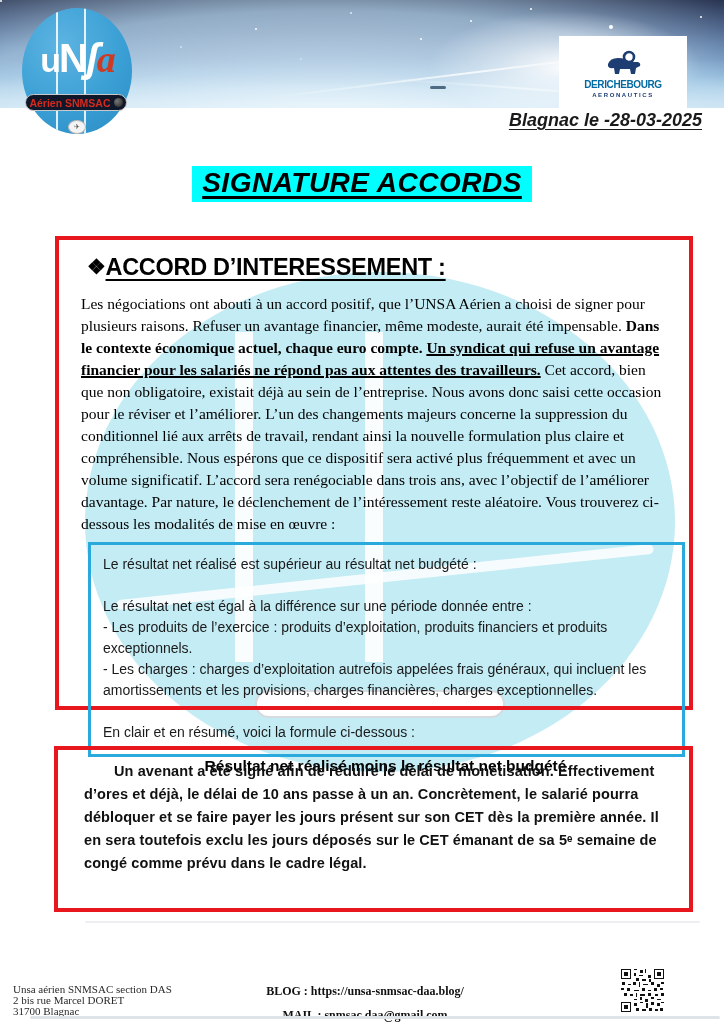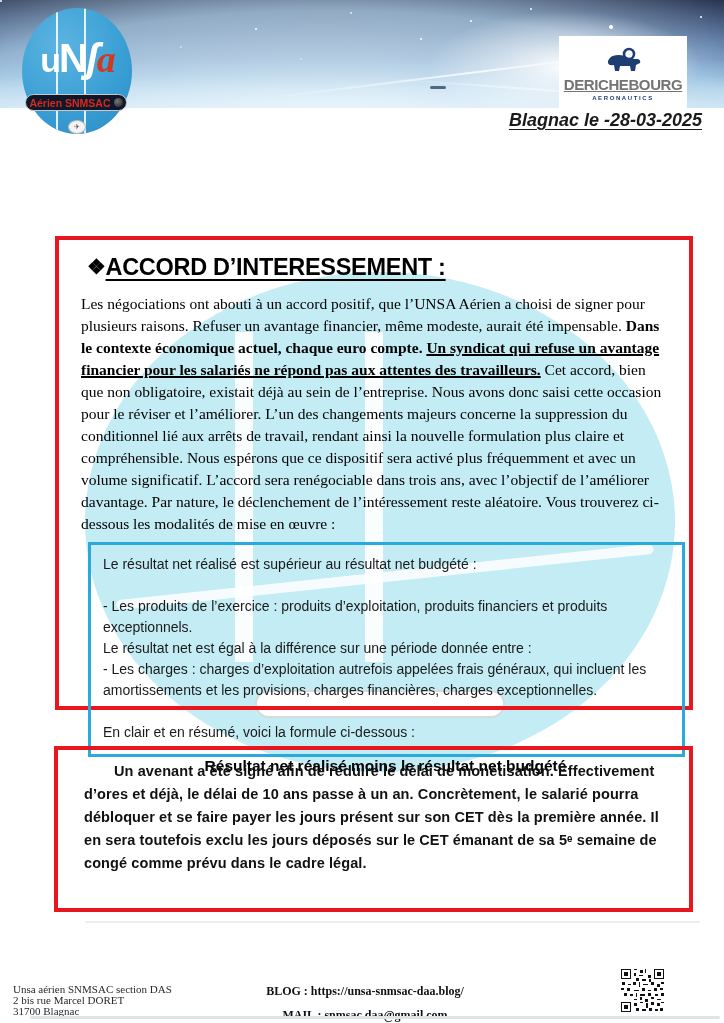--- a/index.html
+++ b/index.html
@@ -57,22 +57,22 @@
     position:absolute; left:46px; top:112px; width:18px; height:14px; background:#f4f4f4;
     border:1px solid #b9b9b9; border-radius:50%;
     display:flex; align-items:center; justify-content:center; font-size:7px; color:#555;
   }
 
   
   .deri-box {
     position:absolute; left:559px; top:36px; width:128px; height:74px; background:#ffffff;
     display:flex; flex-direction:column; align-items:center; justify-content:center; padding-top:2px;
   }
-  .deri-name { font-family:"Liberation Sans", sans-serif; font-weight:bold; font-size:15px;
-    letter-spacing:-0.4px; color:#737373; margin-top:1px;text-decoration:underline; }
+  .deri-name { font-family:"Liberation Sans", sans-serif; font-weight:bold; font-size:10px;
+    letter-spacing:-0.4px; color:#0369a1; margin-top:1px; }
   .deri-division { font-family:"Liberation Sans", sans-serif; font-weight:bold; font-size:6px;
     letter-spacing:1.6px; color:#1d3d73; margin-top:2px; }
 
   
   .date-line {
     position:absolute; right:22px; top:110px;
     font-family:"Liberation Sans", sans-serif; font-style:italic; font-weight:bold;
     font-size:18px; color:#1a1a1a; text-decoration:underline; text-underline-offset:3px;
   }
 
@@ -177,41 +177,44 @@
     <svg width="42" height="28" viewBox="0 0 42 28">
       <circle cx="27" cy="7" r="5" fill="none" stroke="#1d3d73" stroke-width="2.6"></circle>
       <path d="M6 14 Q8 8 16 8 Q24 8 27 12 L36 12 Q39 13 38 16 L34 18 L33 24 L29 24 L28 19 L18 19 L17 24 L13 24 L12 18 Q5 19 6 14 Z" fill="#1d3d73"></path>
     </svg>
     <div class="deri-name">DERICHEBOURG</div>
     <div class="deri-division">AERONAUTICS</div>
   </div>
 
   <div class="date-line">Blagnac le -28-03-2025</div>
 
+  <div class="title-wrap">
+    <span class="title-highlight">SIGNATURE ACCORDS</span>
+  </div>
 
   <div class="watermark">
     <div class="wm-circle">
       <div class="wm-bar" style="left:150px;"></div>
       <div class="wm-bar" style="left:280px;"></div>
       <div class="wm-swoosh"></div>
     </div>
     <div class="wm-banner"></div>
   </div>
 
   <div class="redbox box-interessement">
     <div class="section-heading h-interessement">
       <span class="bullet">❖</span><span class="ht">ACCORD D’INTERESSEMENT :</span>
     </div>
     <p class="intro-par"><span>Les négociations ont abouti à un accord positif, que l’UNSA Aérien a choisi de signer pour plusieurs raisons. Refuser un avantage financier, même modeste, aurait été impensable. </span><span class="b">Dans le contexte économique actuel, chaque euro compte. </span><span class="bu">Un syndicat qui refuse un avantage financier pour les salariés ne répond pas aux attentes des travailleurs.</span><span> Cet accord, bien que non obligatoire, existait déjà au sein de l’entreprise. Nous avons donc saisi cette occasion pour le réviser et l’améliorer. L’un des changements majeurs concerne la suppression du conditionnel lié aux arrêts de travail, rendant ainsi la nouvelle formulation plus claire et compréhensible. Nous espérons que ce dispositif sera activé plus fréquemment et avec un volume significatif. L’accord sera renégociable dans trois ans, avec l’objectif de l’améliorer davantage. Par nature, le déclenchement de l’intéressement reste aléatoire. Vous trouverez ci-dessous les modalités de mise en œuvre :</span></p>
 
     <div class="cyanbox">
       <p>Le résultat net réalisé est supérieur au résultat net budgété :</p>
       <div class="gap"></div>
+      <p>Le résultat net est égal à la différence sur une période donnée entre :</p>
       <p>- Les produits de l’exercice : produits d’exploitation, produits financiers et produits exceptionnels.</p>
-      <p>Le résultat net est égal à la différence sur une période donnée entre :</p>
       <p>- Les charges : charges d’exploitation autrefois appelées frais généraux, qui incluent les amortissements et les provisions, charges financières, charges exceptionnelles.</p>
       <div class="gap"></div>
       <p>En clair et en résumé, voici la formule ci-dessous :</p>
       <div class="formula-wrap">
         <p class="formula">Résultat net réalisé moins le résultat net budgété</p>
       </div>
     </div>
   </div>
 
   <div class="divider-faint"></div>

